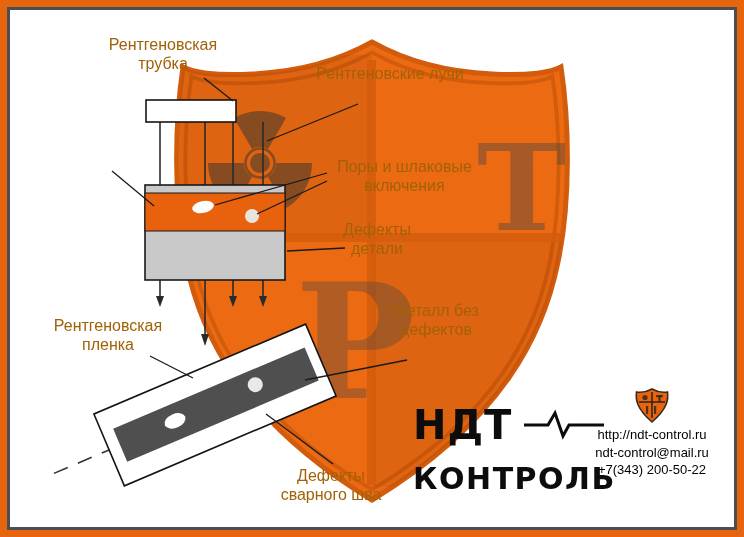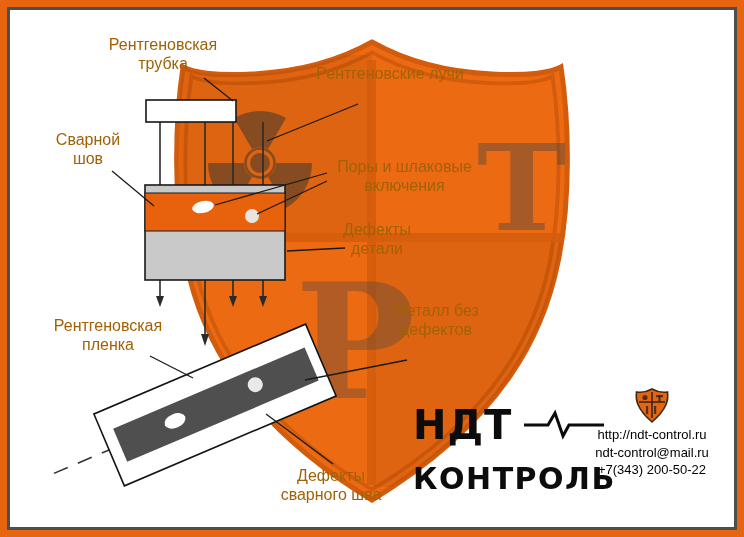--- a/index.html
+++ b/index.html
@@ -98,21 +98,20 @@
       <line x1="327" y1="181" x2="257" y2="214"></line>
       <line x1="345" y1="248" x2="287" y2="251"></line>
       <line x1="150" y1="356" x2="193" y2="378"></line>
       <line x1="407" y1="360" x2="305" y2="380"></line>
       <line x1="333" y1="464" x2="266" y2="414"></line>
     </g>
   </svg>
 
   <div class="lbl" style="left:88px;top:36px;width:150px;">Рентгеновская трубка</div>
   <div class="lbl" style="left:315px;top:65px;width:150px;text-align:center;">Рентгеновские лучи</div>
-  <div class="lbl" style="left:51px;top:131px;width:74px;">Сварной шов</div>
   <div class="lbl" style="left:322px;top:158px;width:165px;">Поры и шлаковые включения</div>
   <div class="lbl" style="left:334px;top:221px;width:86px;">Дефекты детали</div>
   <div class="lbl" style="left:33px;top:317px;width:150px;">Рентгеновская пленка</div>
   <div class="lbl" style="left:368px;top:302px;width:116px;padding-left:10px;">Металл без дефектов</div>
   <div class="lbl" style="left:263px;top:467px;width:136px;">Дефекты сварного шва</div>
 
   <div class="logo">
     <div class="logo-row">
       <span class="logo-ndt">НДТ</span>
       <svg width="82" height="32" viewBox="0 0 82 32">

